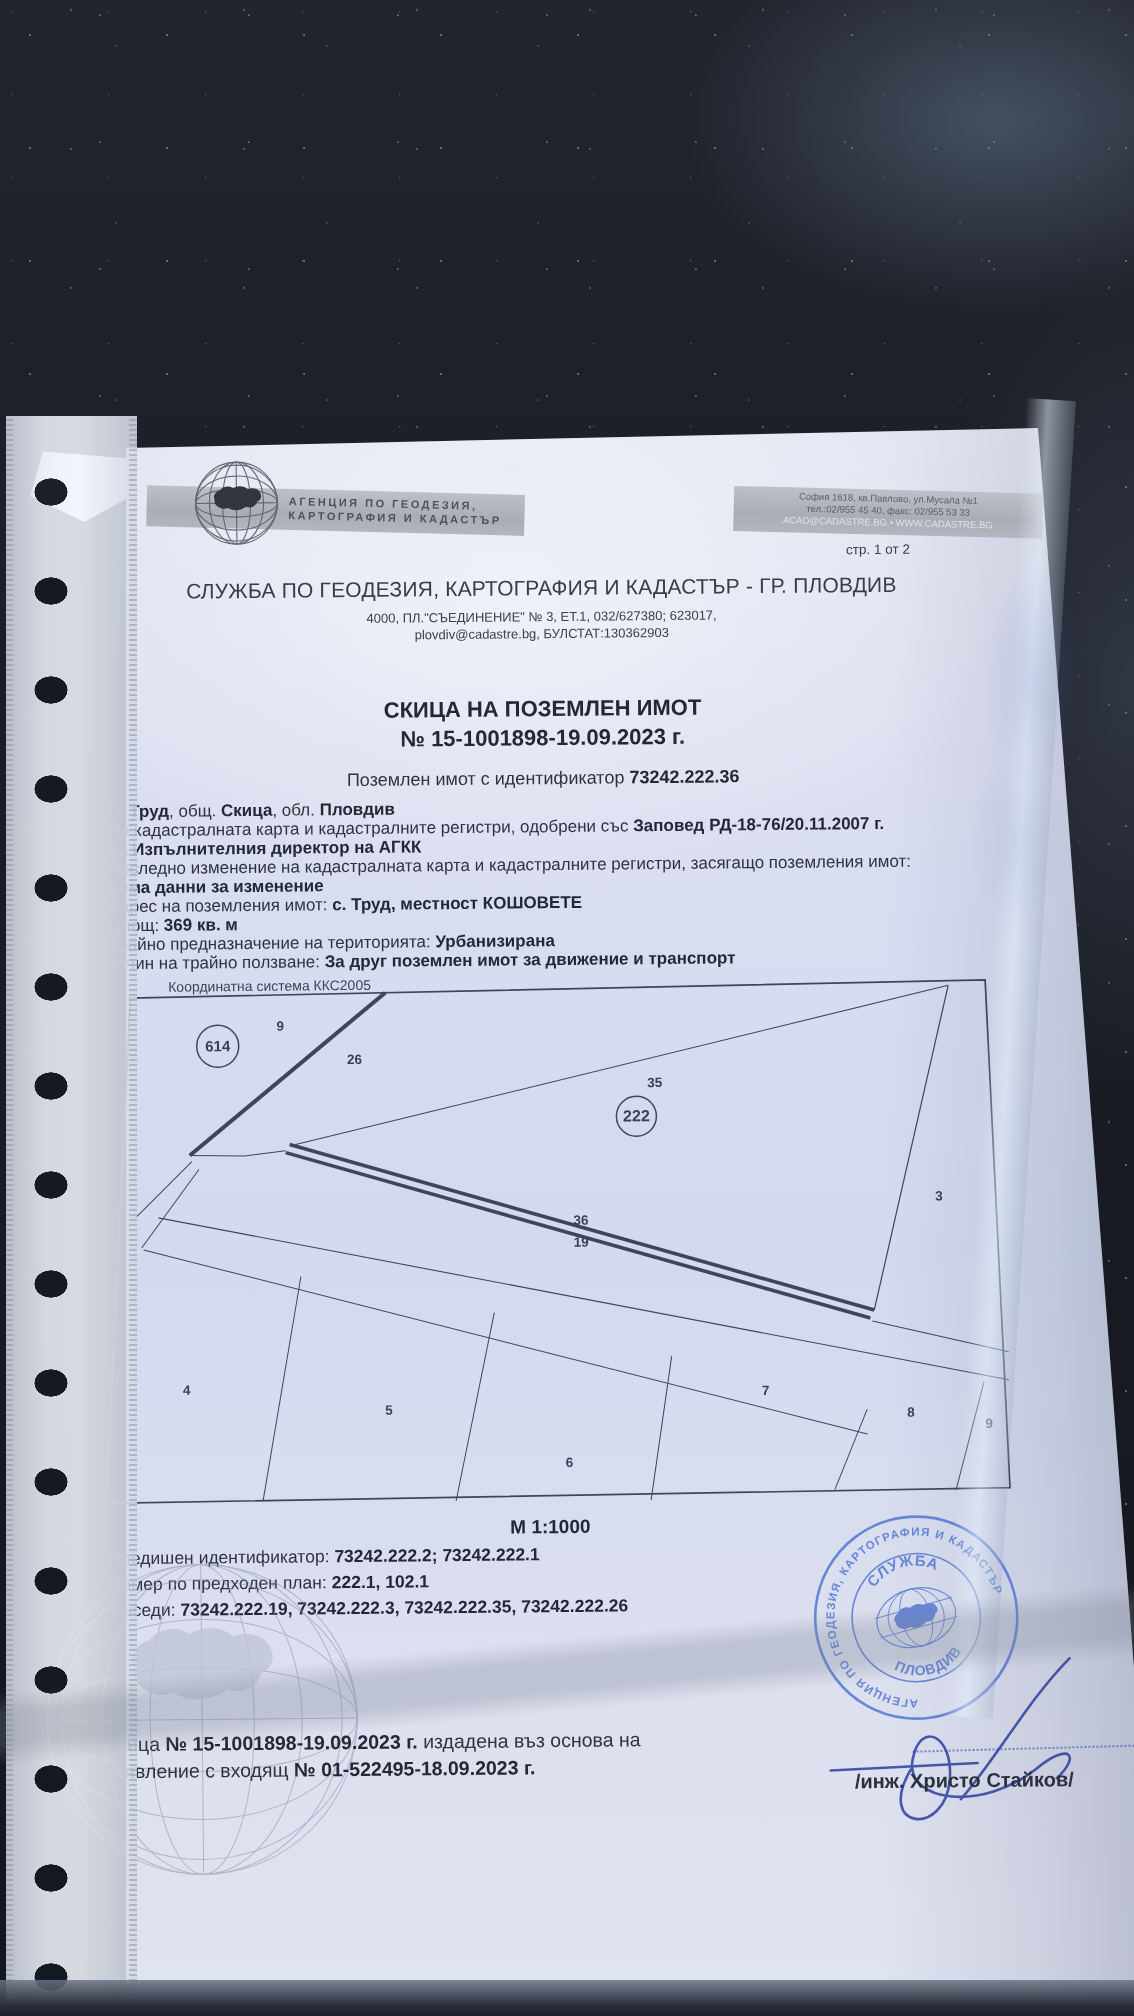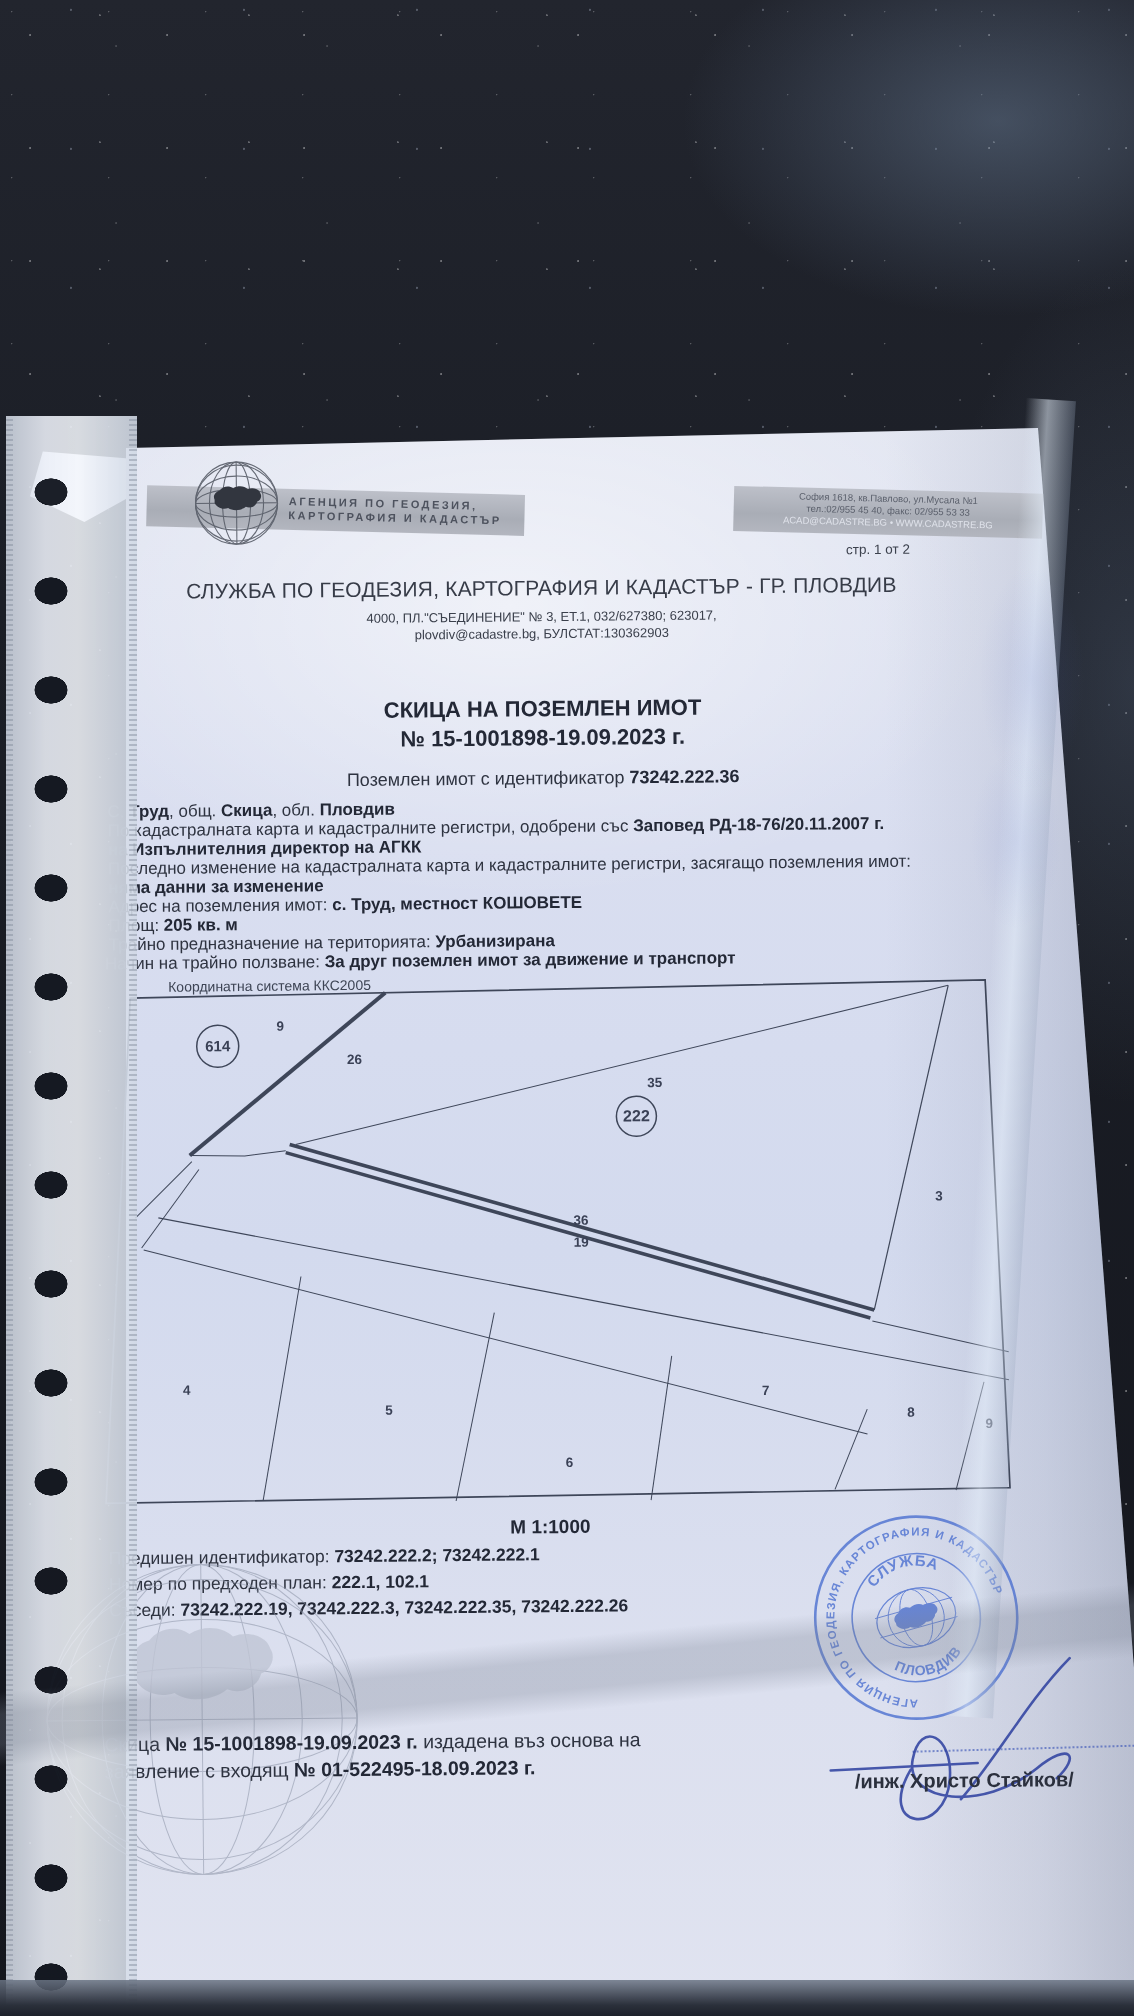--- a/index.html
+++ b/index.html
@@ -118,21 +118,21 @@
     <div class="tx" style="left:104px;top:859px;font-size:17px;">
       <span>Последно изменение на кадастралната карта и кадастралните регистри, засягащо поземления имот:</span>
     </div>
     <div class="tx" style="left:104px;top:878px;font-size:17px;">
       <span class="b">няма данни за изменение</span>
     </div>
     <div class="tx" style="left:104px;top:897px;font-size:17px;">
       <span>Адрес на поземления имот: </span><span class="b">с. Труд, местност КОШОВЕТЕ</span>
     </div>
     <div class="tx" style="left:104px;top:916px;font-size:17px;">
-      <span>Площ: </span><span class="b">205 кв. м</span>
+      <span>Площ: </span><span class="b">369 кв. м</span>
     </div>
     <div class="tx" style="left:104px;top:935px;font-size:17px;">
       <span>Трайно предназначение на територията: </span><span class="b">Урбанизирана</span>
     </div>
     <div class="tx" style="left:100px;top:954px;font-size:17px;">
       <span>Начин на трайно ползване: </span><span class="b">За друг поземлен имот за движение и транспорт</span>
     </div>
 
     <div class="tx" style="left:163px;top:979px;font-size:14px;color:#3d4454;">Координатна система ККС2005</div>
 

